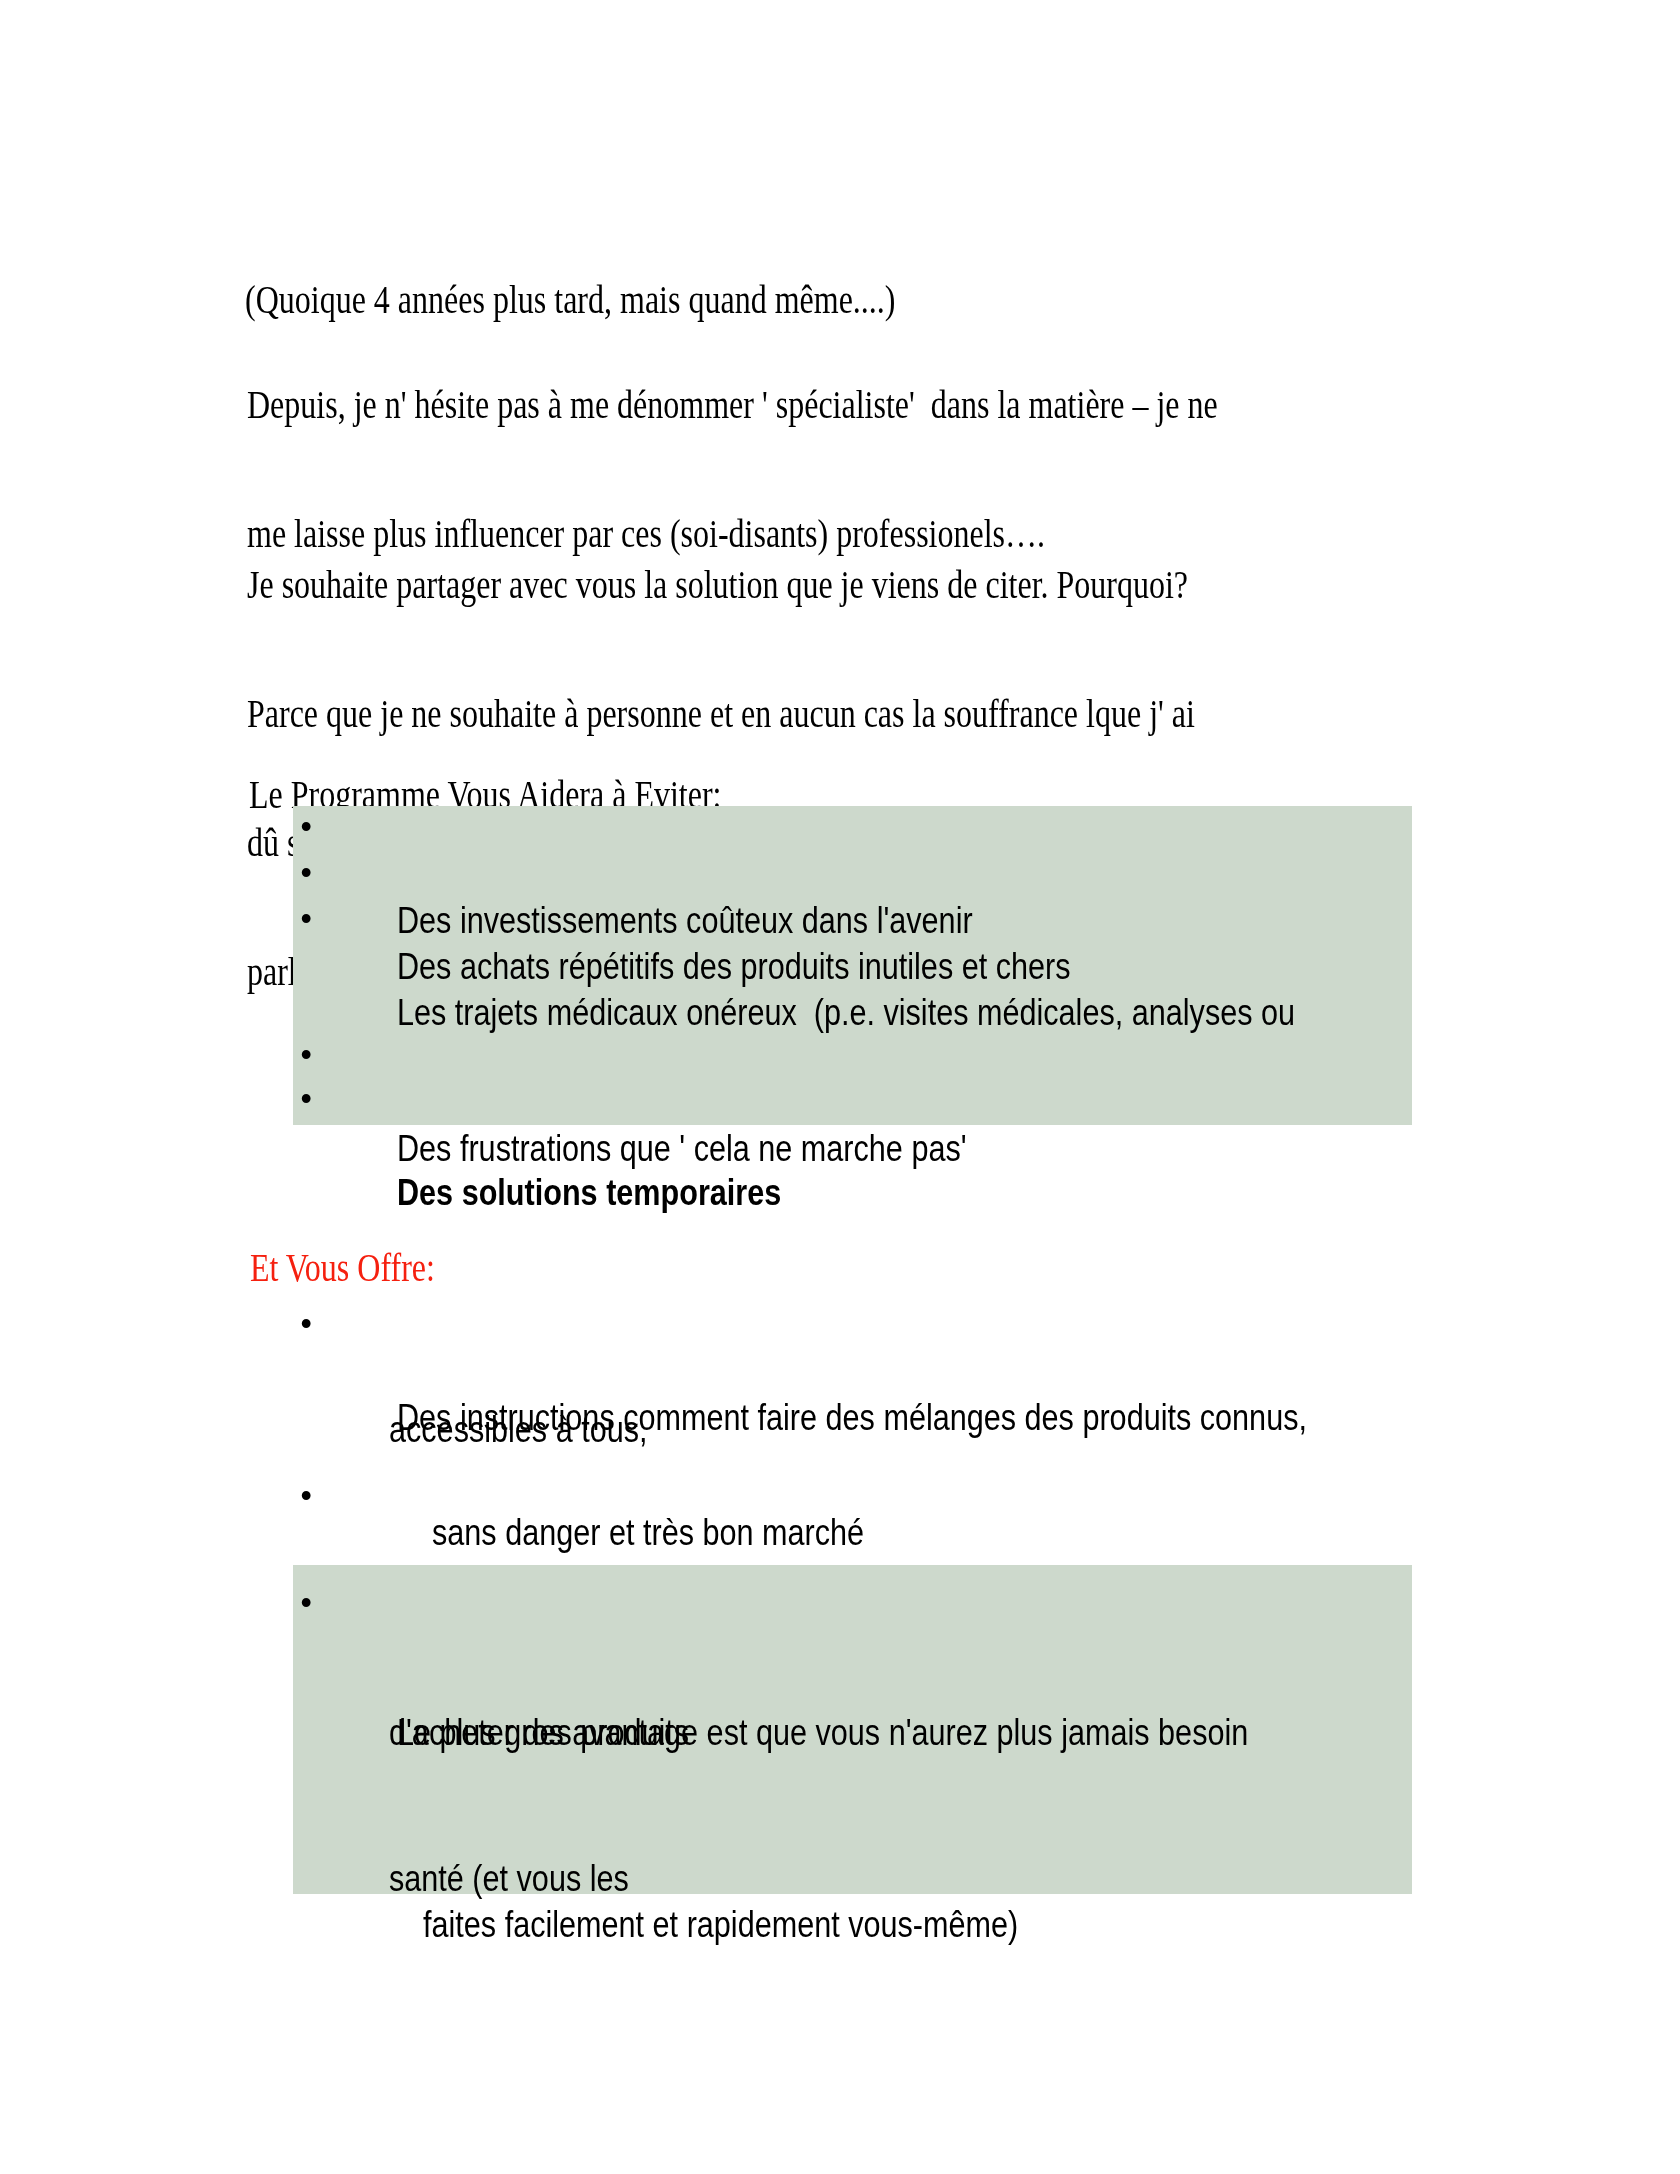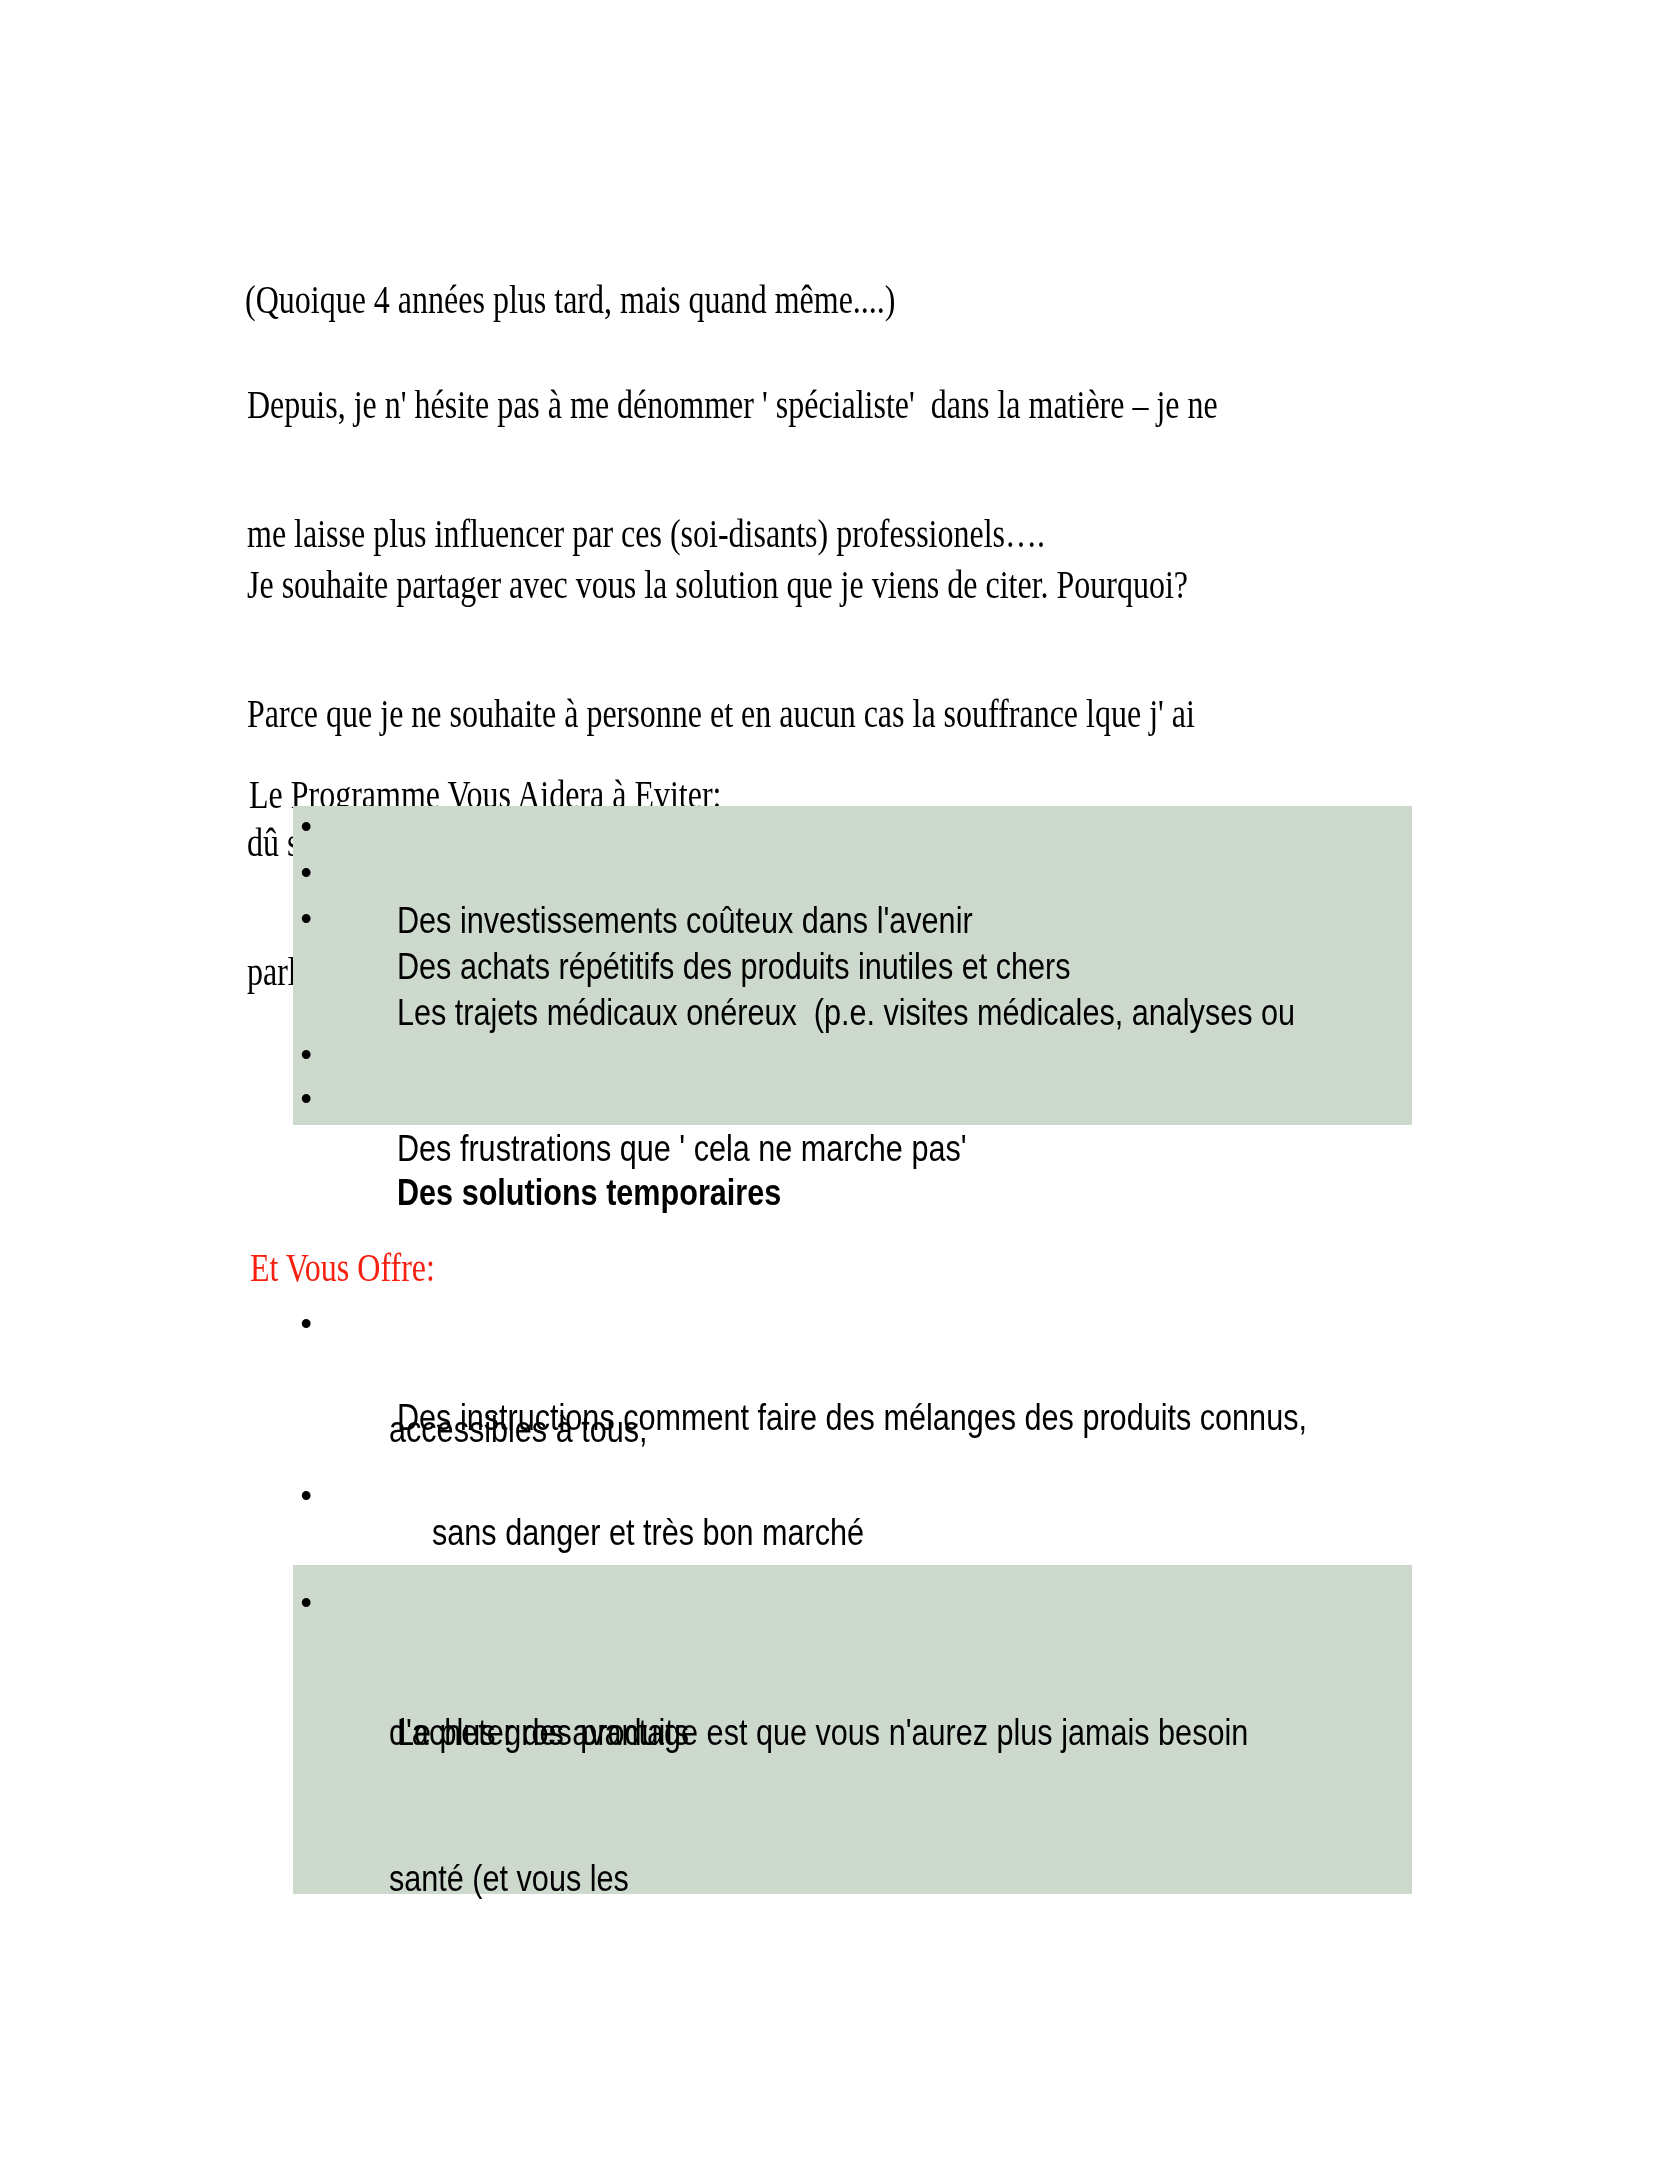--- a/index.html
+++ b/index.html
@@ -154,15 +154,18 @@
   <div id="r-g1" class="row tall">
     <span class="dot">•</span>
     <span class="txt ind-a">Le plus gros avantage est que vous n'aurez plus jamais besoin</span>
   </div>
   <div id="r-g2" class="row tall">
     <span class="txt ind-b">d'acheter des produits</span>
   </div>
   <div id="r-g4" class="row tall">
     <span class="txt ind-b">santé (et vous les</span>
   </div>
+  <div id="r-g5" class="row tall">
+    <span class="txt ind-c">faites facilement et rapidement vous-même)</span>
+  </div>
 
 </div>
 
 
 </body></html>

